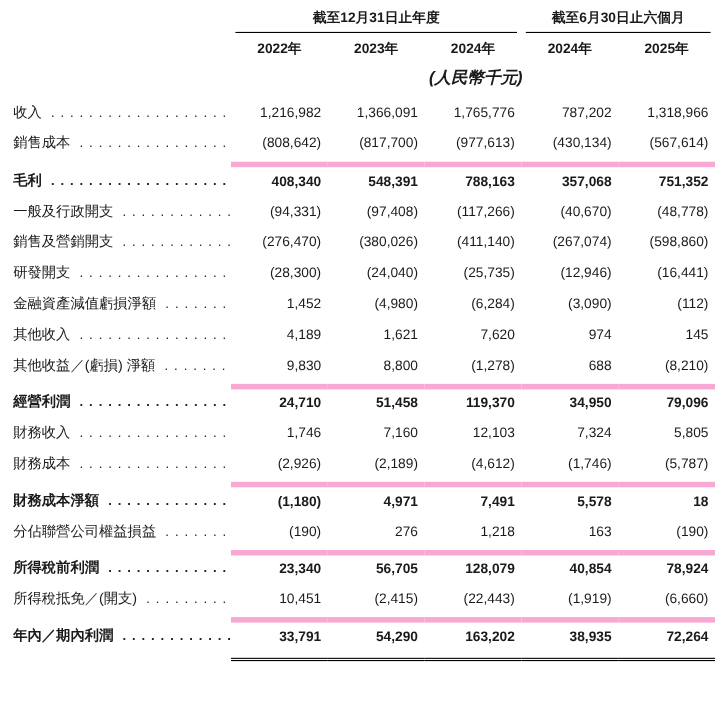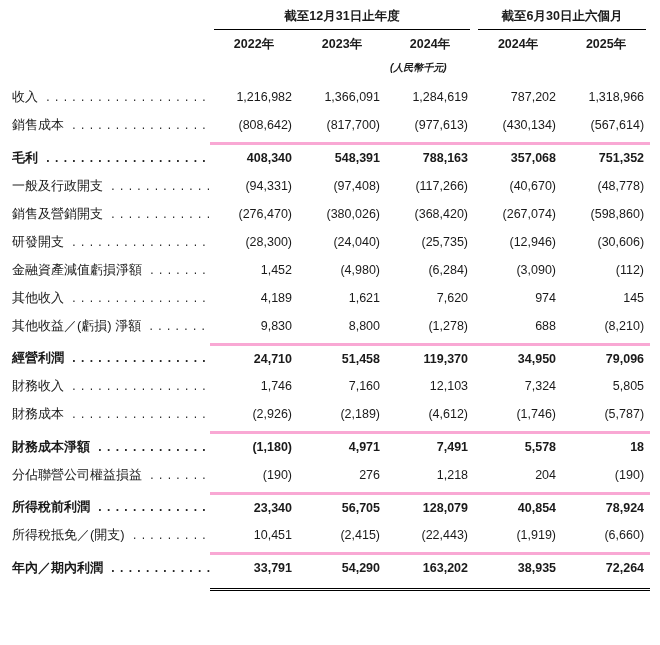--- a/index.html
+++ b/index.html
@@ -42,22 +42,22 @@
     padding-bottom: 4px;
   }
   .yearhead {
     text-align: center;
     font-size: 12.5px;
     padding: 3px 4px 6px 4px;
     white-space: nowrap;
     margin-top: 48px;
   }
   .subnote {
-    text-align: left;
-    font-size: 10px;
+    text-align: right;
+    font-size: 15px;
     font-style: italic;
     padding: 2px 4px;
     white-space: nowrap;
   }
   td.lbl {
     font-size: 13px;
     padding: 5px 6px 5px 2px;
     white-space: nowrap;
     overflow: hidden;
   }
@@ -69,21 +69,21 @@
   }
   td.val {
     text-align: right;
     font-size: 12.5px;
     padding: 5px 6px 5px 4px;
     white-space: nowrap;
   }
   tr.bold td { font-weight: bold; }
   tr.bold td.lbl { font-weight: bold; }
   
-  td.rule-top { border-top: 3px solid #f9a8d4; }
+  td.rule-top { border-top: 5px solid #f9a8d4; }
   .dbl-bottom { border-bottom: 3px double #000; }
   .spacer td { height: 6px; padding: 0; }
   .smallspacer td { height: 3px; padding: 0; }
 </style>
 </head>
 <body>
 
 <div class="sheet">
   <table class="fin">
     <colgroup>
@@ -122,21 +122,21 @@
       </tr>
       <tr class="spacer">
           <td colspan="6"></td>
         </tr>
     </thead>
     <tbody id="fin-body">
         <tr>
           <td class="lbl"><span>收入</span><span class="dots"> . . . . . . . . . . . . . . . . . . . . . . . . . . . . . . .</span></td>
           <td class="val">1,216,982</td>
           <td class="val">1,366,091</td>
-          <td class="val">1,284,619</td>
+          <td class="val">1,765,776</td>
           <td class="val">787,202</td>
           <td class="val">1,318,966</td>
         </tr>
         <tr>
           <td class="lbl"><span>銷售成本</span><span class="dots"> . . . . . . . . . . . . . . . . . . . . . . . . . . . . . . .</span></td>
           <td class="val">(808,642)</td>
           <td class="val">(817,700)</td>
           <td class="val">(977,613)</td>
           <td class="val">(430,134)</td>
           <td class="val">(567,614)</td>
@@ -157,31 +157,31 @@
           <td class="val">(94,331)</td>
           <td class="val">(97,408)</td>
           <td class="val">(117,266)</td>
           <td class="val">(40,670)</td>
           <td class="val">(48,778)</td>
         </tr>
         <tr>
           <td class="lbl"><span>銷售及營銷開支</span><span class="dots"> . . . . . . . . . . . . . . . . . . . . . . . . . . . . . . .</span></td>
           <td class="val">(276,470)</td>
           <td class="val">(380,026)</td>
-          <td class="val">(368,420)</td>
+          <td class="val">(411,140)</td>
           <td class="val">(267,074)</td>
           <td class="val">(598,860)</td>
         </tr>
         <tr>
           <td class="lbl"><span>研發開支</span><span class="dots"> . . . . . . . . . . . . . . . . . . . . . . . . . . . . . . .</span></td>
           <td class="val">(28,300)</td>
           <td class="val">(24,040)</td>
           <td class="val">(25,735)</td>
           <td class="val">(12,946)</td>
-          <td class="val">(30,606)</td>
+          <td class="val">(16,441)</td>
         </tr>
         <tr>
           <td class="lbl"><span>金融資產減值虧損淨額</span><span class="dots"> . . . . . . . . . . . . . . . . . . . . . . . . . . . . . . .</span></td>
           <td class="val">1,452</td>
           <td class="val">(4,980)</td>
           <td class="val">(6,284)</td>
           <td class="val">(3,090)</td>
           <td class="val">(112)</td>
         </tr>
         <tr>
@@ -236,21 +236,21 @@
           <td class="val rule-top">4,971</td>
           <td class="val rule-top">7,491</td>
           <td class="val rule-top">5,578</td>
           <td class="val rule-top">18</td>
         </tr>
         <tr>
           <td class="lbl"><span>分佔聯營公司權益損益</span><span class="dots"> . . . . . . . . . . . . . . . . . . . . . . . . . . . . . . .</span></td>
           <td class="val">(190)</td>
           <td class="val">276</td>
           <td class="val">1,218</td>
-          <td class="val">204</td>
+          <td class="val">163</td>
           <td class="val">(190)</td>
         </tr>
         <tr class="smallspacer">
           <td colspan="6"></td>
         </tr>
         <tr class="bold">
           <td class="lbl"><span>所得稅前利潤</span><span class="dots"> . . . . . . . . . . . . . . . . . . . . . . . . . . . . . . .</span></td>
           <td class="val rule-top">23,340</td>
           <td class="val rule-top">56,705</td>
           <td class="val rule-top">128,079</td>

